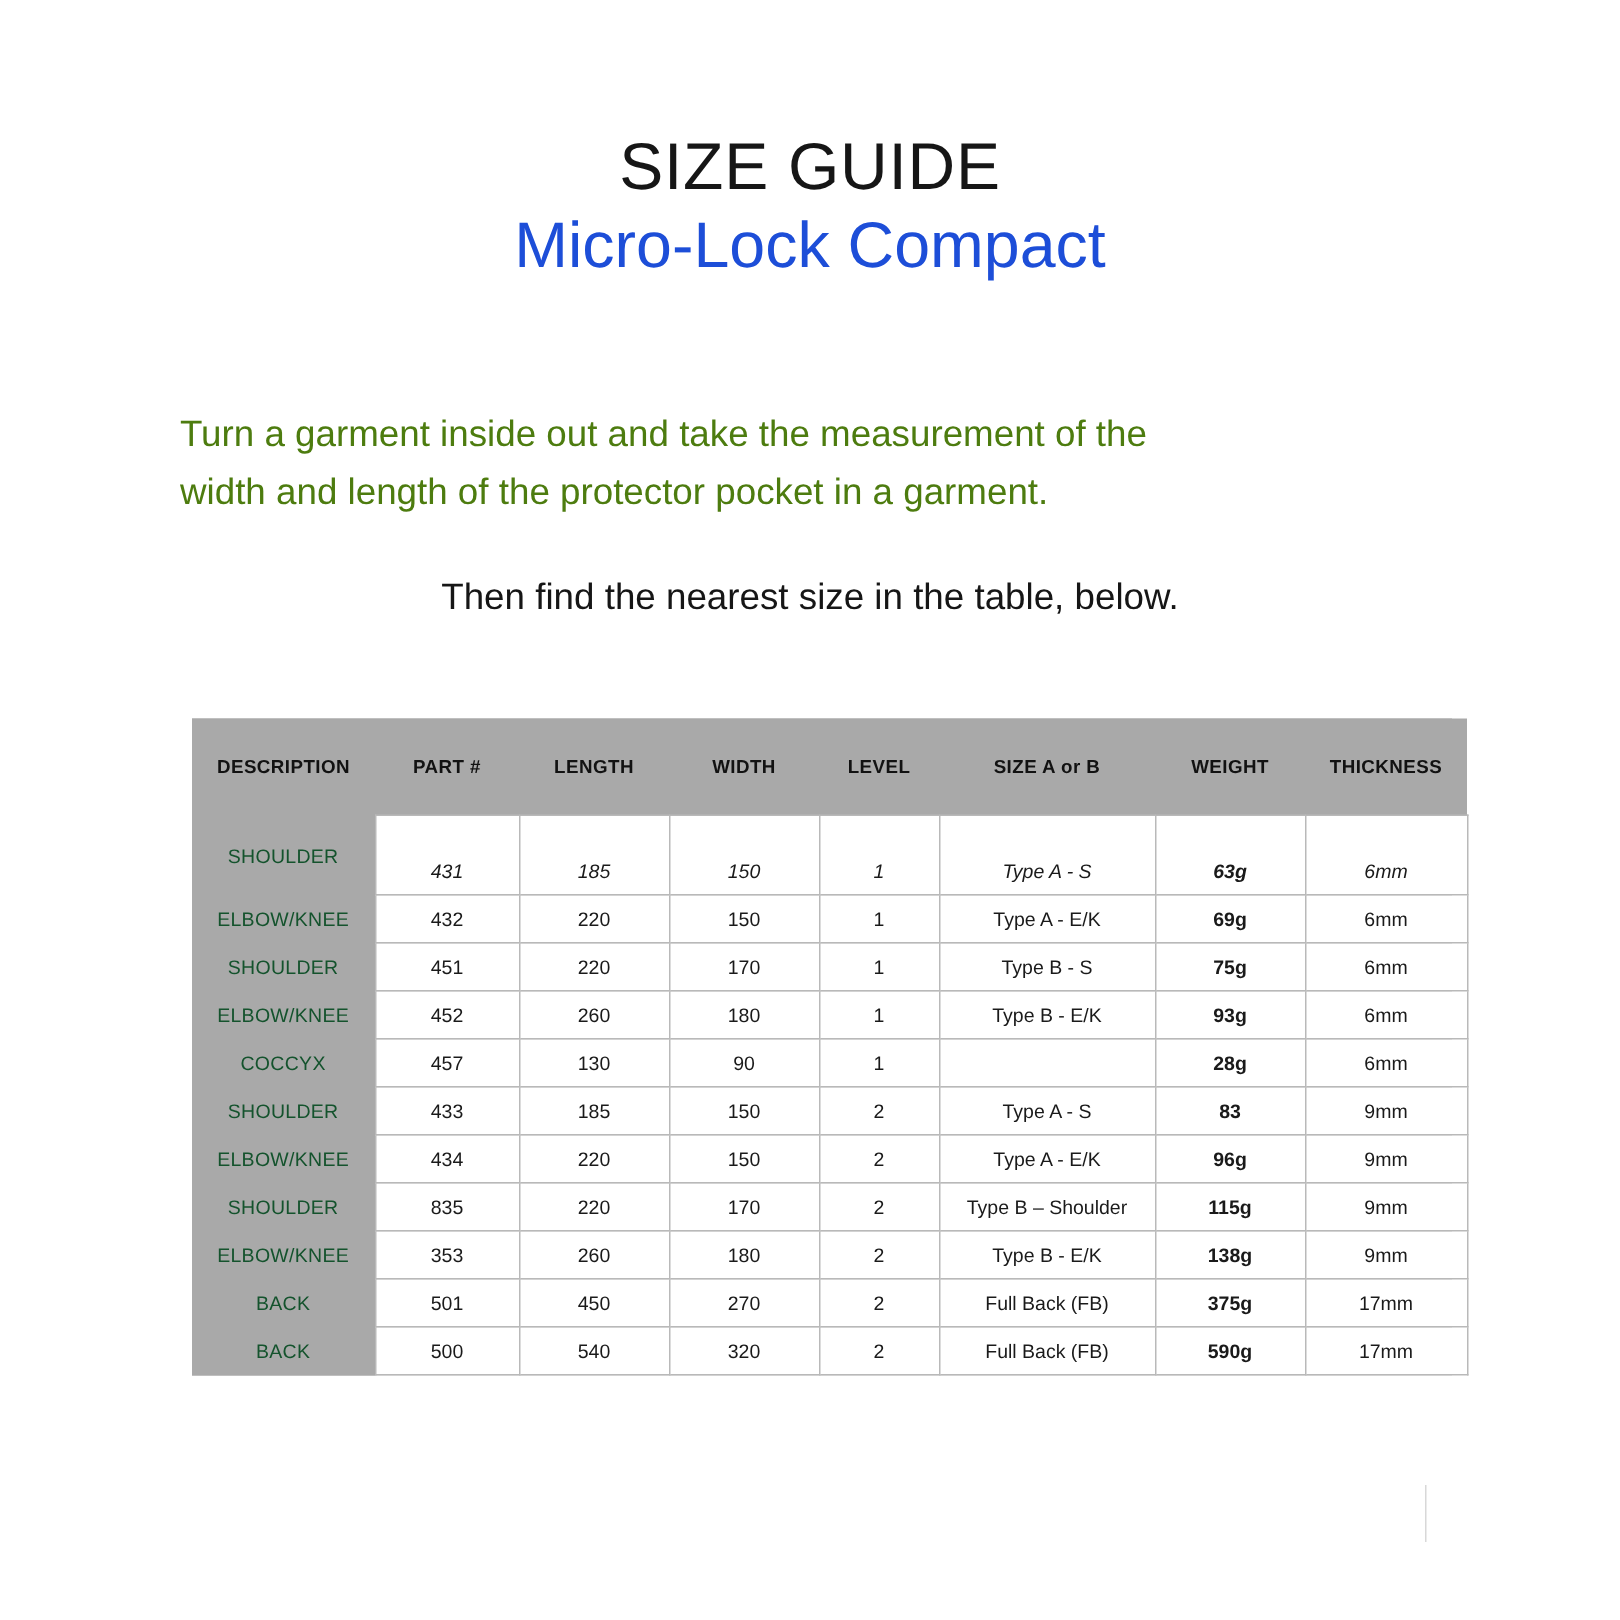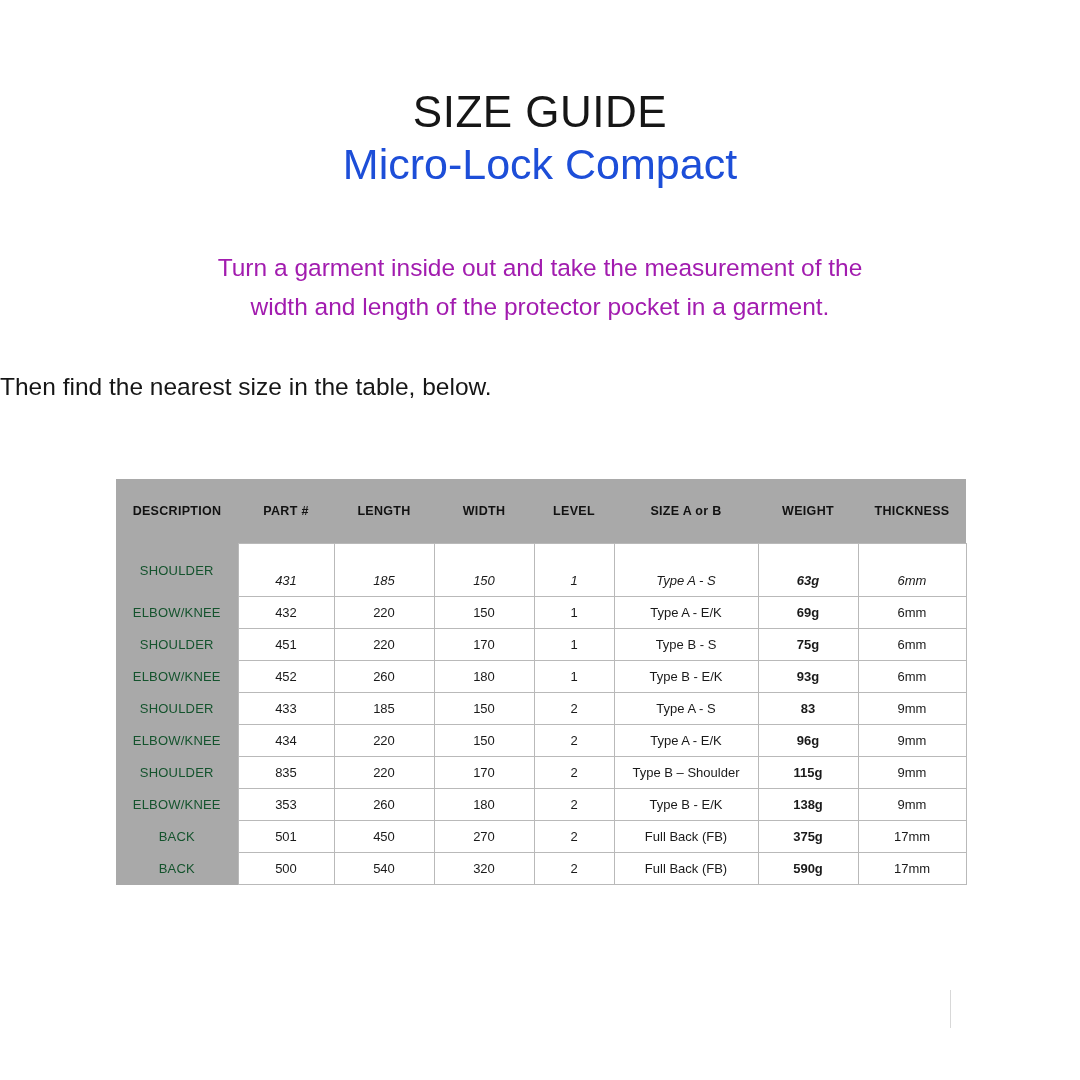--- a/index.html
+++ b/index.html
@@ -31,38 +31,38 @@
     line-height: 1.18;
     color: #161616;
   }
   .title-line2 {
     font-size: 43px;
     font-weight: 400;
     line-height: 1.25;
     color: #1d4ed8;
   }
   .intro {
-    text-align: center;
-    margin-top: 56px;
+    margin-top: 78px;
     font-size: 24.5px;
     line-height: 1.62;
-    color: #a21caf;
+    color: #4d7c0f;
     padding: 0 120px;
   }
   .intro-line {
     display: block;
   }
   .intro-2 {
-    margin-top: 46px;
+    text-align: center;
+    margin-top: 36px;
     font-size: 24.5px;
     color: #161616;
   }
   .table-wrap {
     position: absolute;
-    left: 116px;
+    left: 128px;
     top: 479px;
     width: 840px;
     background: #a9a9a9;
   }
   table.size-table {
     border-collapse: collapse;
     width: 840px;
     table-layout: fixed;
   }
   table.size-table thead th {
@@ -195,20 +195,30 @@
             <td class="desc">ELBOW/KNEE</td>
             <td class="part">452</td>
             <td class="length">260</td>
             <td class="width">180</td>
             <td class="level">1</td>
             <td class="size">Type B - E/K</td>
             <td class="weight">93g</td>
             <td class="thickness">6mm</td>
           </tr>
           <tr>
+            <td class="desc">COCCYX</td>
+            <td class="part">457</td>
+            <td class="length">130</td>
+            <td class="width">90</td>
+            <td class="level">1</td>
+            <td class="size"></td>
+            <td class="weight">28g</td>
+            <td class="thickness">6mm</td>
+          </tr>
+          <tr>
             <td class="desc">SHOULDER</td>
             <td class="part">433</td>
             <td class="length">185</td>
             <td class="width">150</td>
             <td class="level">2</td>
             <td class="size">Type A - S</td>
             <td class="weight">83</td>
             <td class="thickness">9mm</td>
           </tr>
           <tr>

